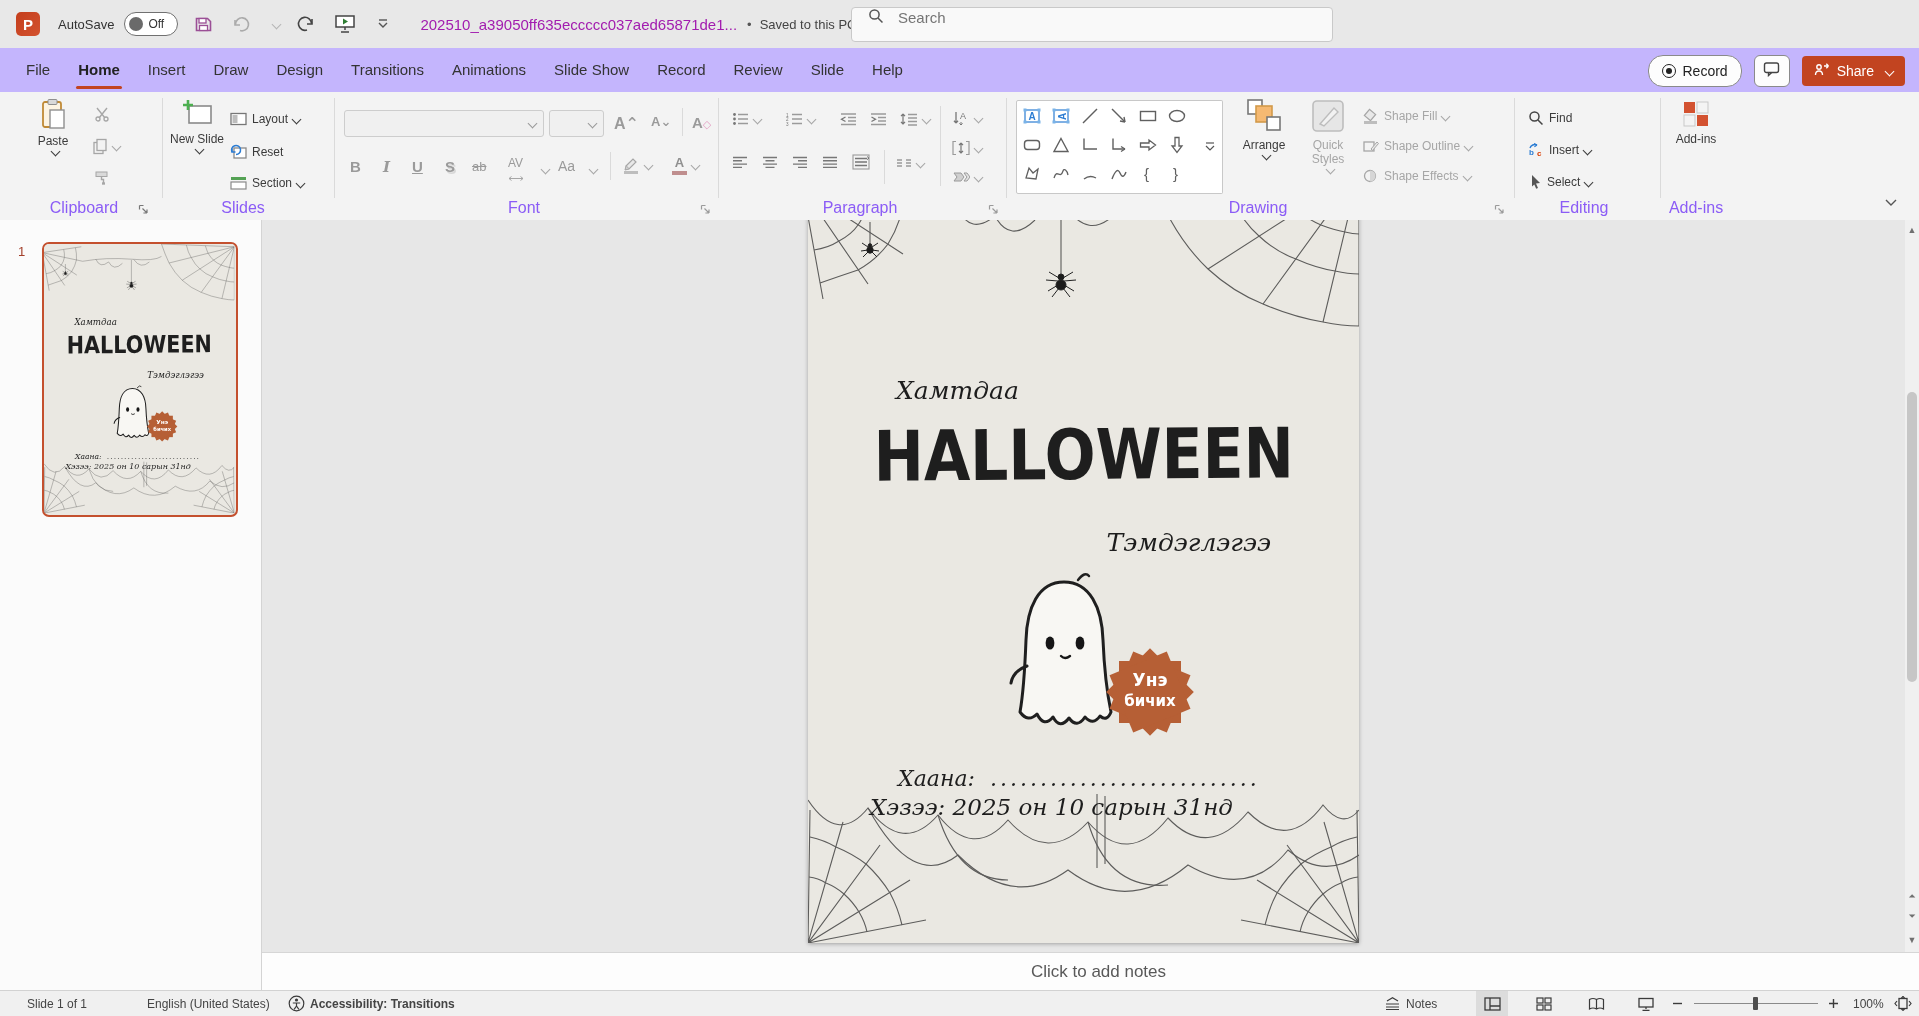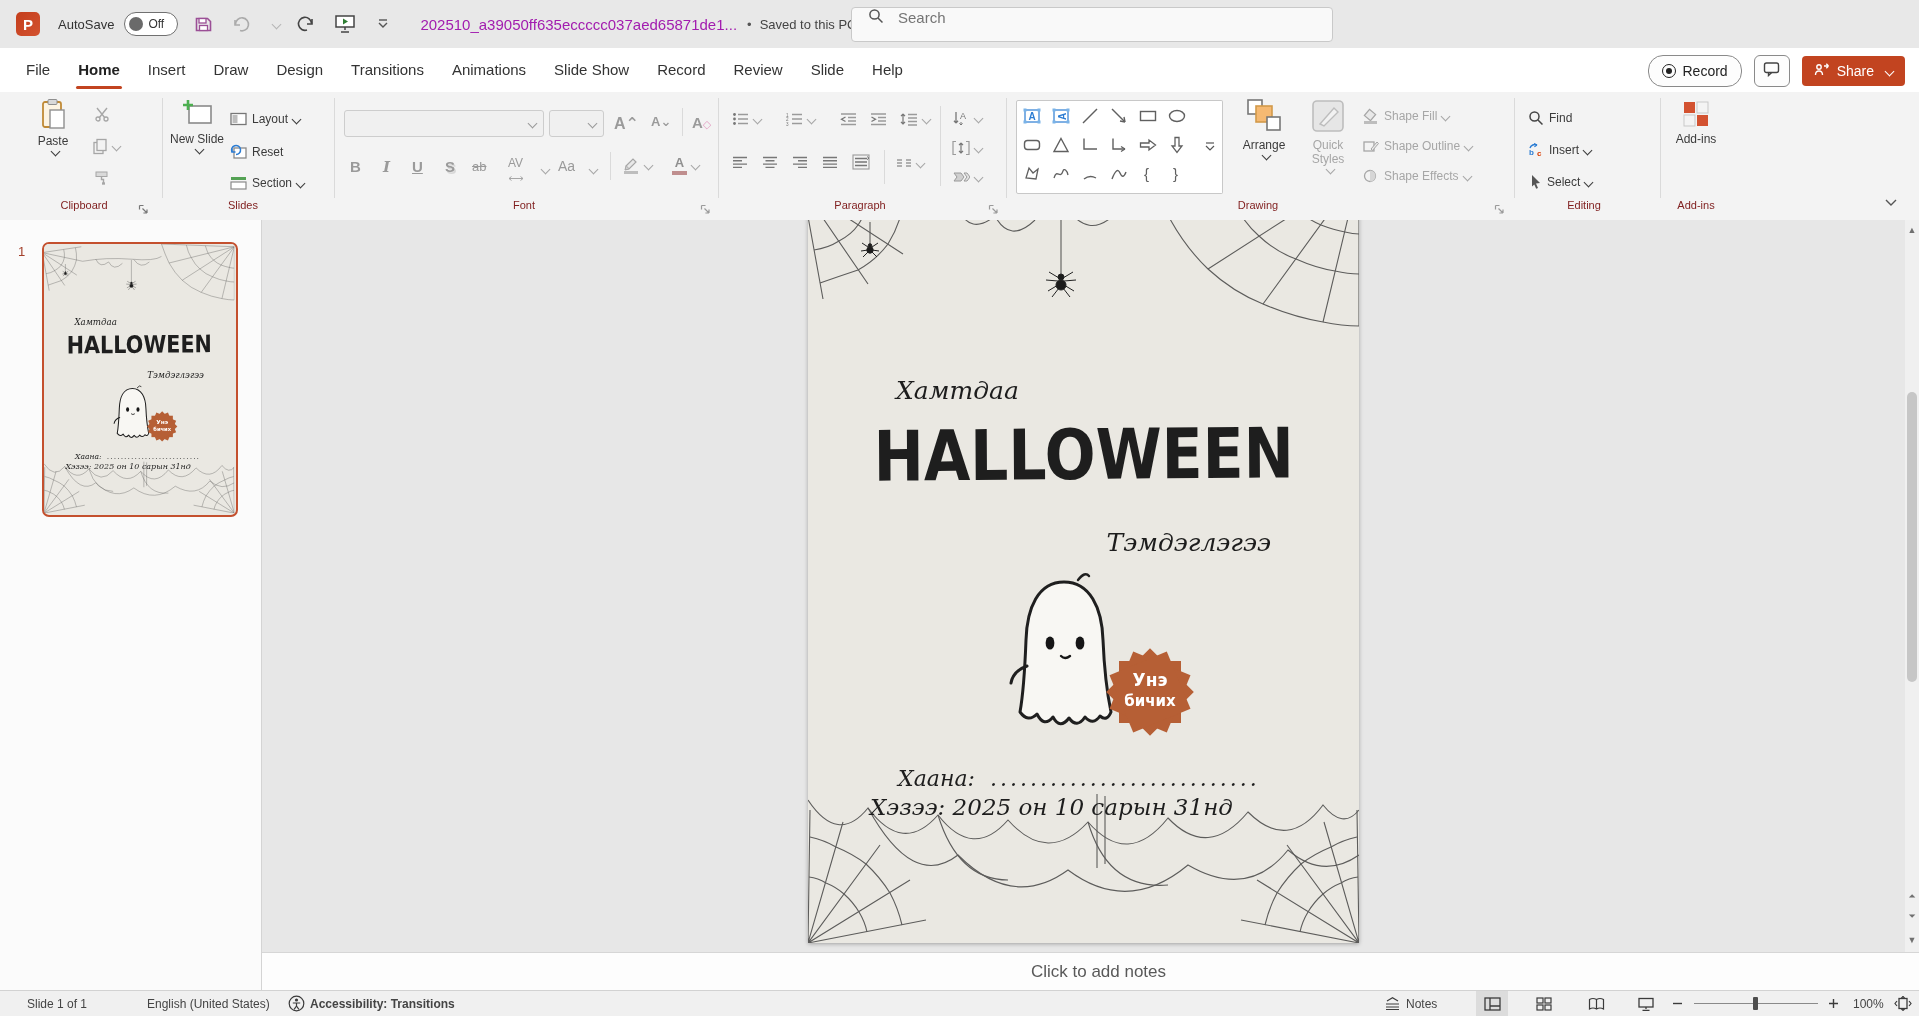--- a/index.html
+++ b/index.html
@@ -24,38 +24,38 @@
              border-radius:4px;display:flex;align-items:flex-start;margin-left:27px;}
   .searchbox input{border:none;background:transparent;outline:none;font-size:15px;color:#444;width:380px;
                    font-family:"Liberation Sans",sans-serif;}
   .tb-right{position:absolute;right:0;top:0;height:48px;display:flex;align-items:center;}
   .avatar{width:34px;height:34px;border-radius:50%;background:#fff;display:flex;align-items:center;justify-content:center;
           font-size:11px;color:#222;margin-right:54px;}
   .winbtn{width:46px;height:48px;display:flex;align-items:center;justify-content:center;}
   .chev{width:6px;height:6px;border-right:1.4px solid currentColor;border-bottom:1.4px solid currentColor;
         transform:rotate(45deg);display:inline-block;margin-left:5px;vertical-align:2px;flex:none;}
   
-  .tabrow{position:absolute;left:0;top:48px;width:1919px;height:44px;background:#ffffff;}
+  .tabrow{position:absolute;left:0;top:48px;width:1919px;height:44px;background:#c4b5fd;}
   .tabs{position:absolute;left:12px;top:0;height:44px;display:flex;}
   .tab{position:relative;padding:0 14px;line-height:44px;font-size:15px;color:#333;cursor:default;}
   .tab.active{font-weight:bold;color:#222;}
   .tab.active::after{content:"";position:absolute;left:12px;right:12px;bottom:3px;height:3px;background:#c24420;border-radius:2px;}
   .tab-actions{position:absolute;right:14px;top:7px;display:flex;align-items:center;gap:12px;}
   .record-btn{display:flex;align-items:center;gap:7px;height:30px;padding:0 13px;border:1px solid #8a8a8a;border-radius:15px;
               background:#fdfdfd;font-size:14px;color:#222;}
   .rec-dot{width:12px;height:12px;border:1.6px solid #222;border-radius:50%;display:flex;align-items:center;justify-content:center;}
   .rec-dot i{width:6px;height:6px;background:#222;border-radius:50%;}
   .comment-btn{width:34px;height:30px;border:1px solid #8a8a8a;border-radius:6px;background:#fdfdfd;
                display:flex;align-items:center;justify-content:center;}
   .share-btn{display:flex;align-items:center;gap:7px;height:30px;padding:0 12px;border-radius:4px;background:#c24420;
              color:#fff;font-size:14px;}
   
   .ribbon{position:absolute;left:0;top:92px;width:1919px;height:128px;background:#f3f3f3;border-bottom:1px solid #d2d2d2;}
   .vdiv{position:absolute;top:6px;height:100px;width:1px;background:#dadada;}
-  .glabel{position:absolute;top:107px;font-size:11px;color:#7f1d1d;text-align:center;}
+  .glabel{position:absolute;top:107px;font-size:16px;color:#8b5cf6;text-align:center;}
   .launch{position:absolute;top:109px;}
   .bigbtn{position:absolute;display:flex;flex-direction:column;align-items:center;font-size:12px;color:#3b3b3b;text-align:center;}
   .bigbtn .lbl{margin-top:4px;line-height:14px;}
   .ri{position:absolute;display:flex;align-items:center;font-size:12px;color:#3b3b3b;white-space:nowrap;}
   .ri .ic{margin-right:5px;display:inline-flex;}
   .dis{color:#a6a6a6 !important;}
   .combo{position:absolute;height:25px;background:#f0f0f0;border:1px solid #cdcdcd;border-radius:3px;
          display:flex;align-items:center;justify-content:flex-end;color:#9a9a9a;}
   .combo .chev{margin-right:7px;}
   .glyph{font-size:14px;color:#9a9a9a;font-weight:bold;position:absolute;}

